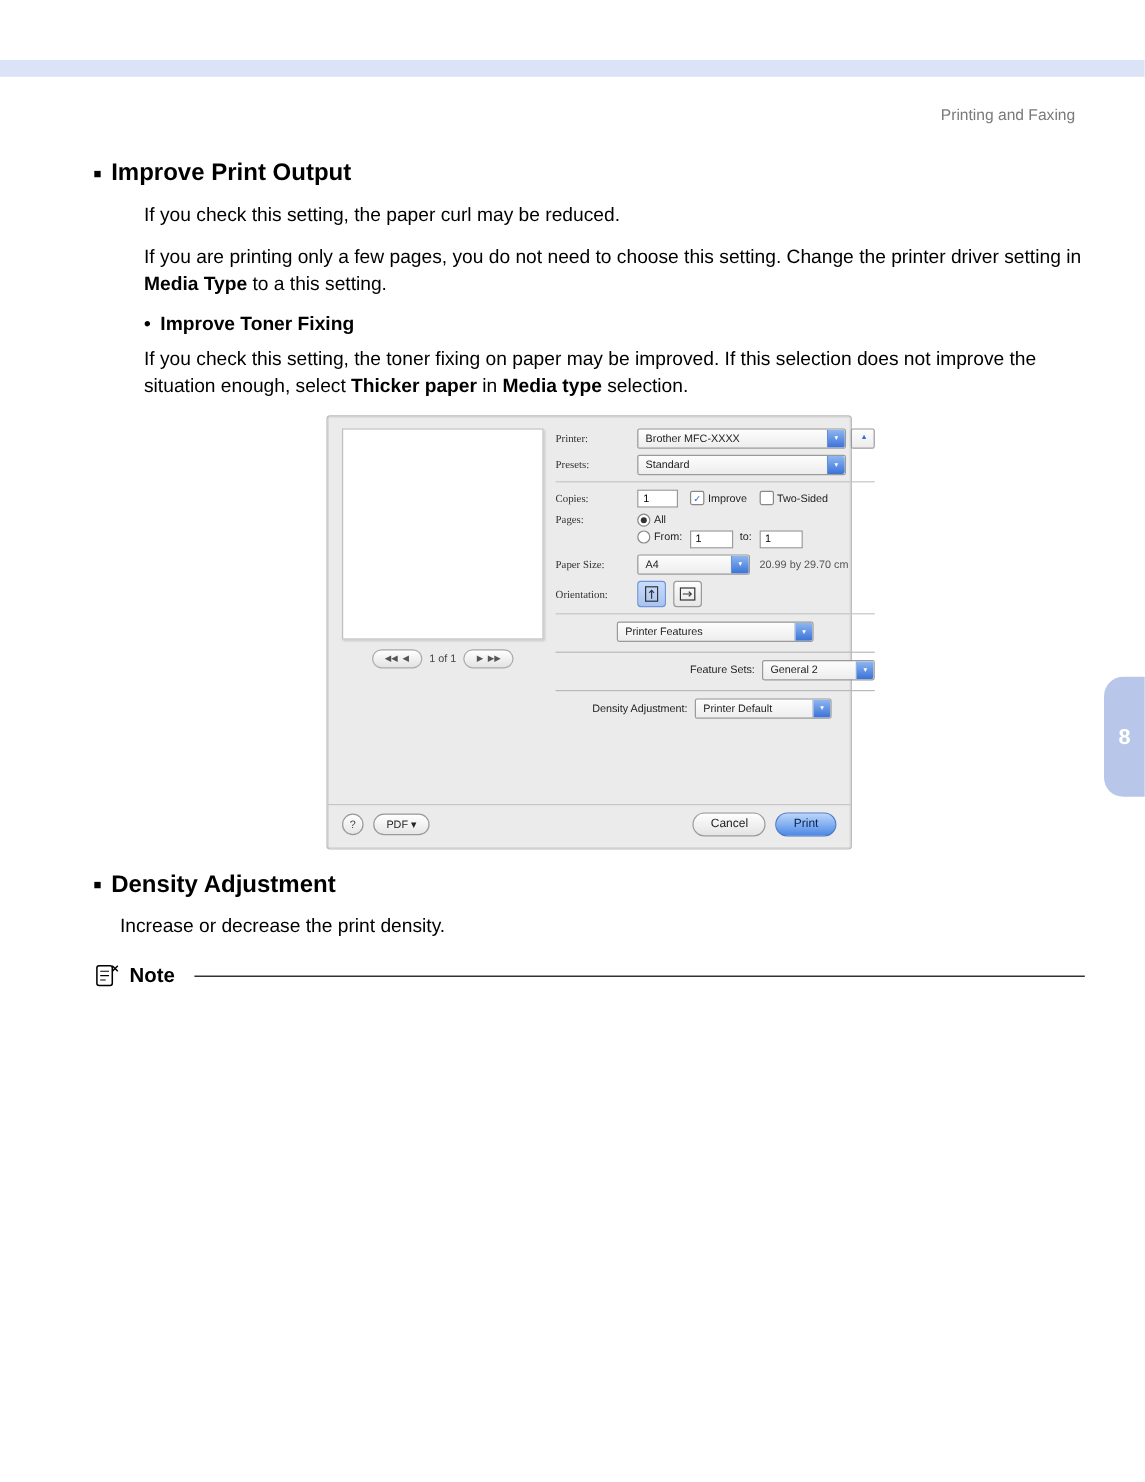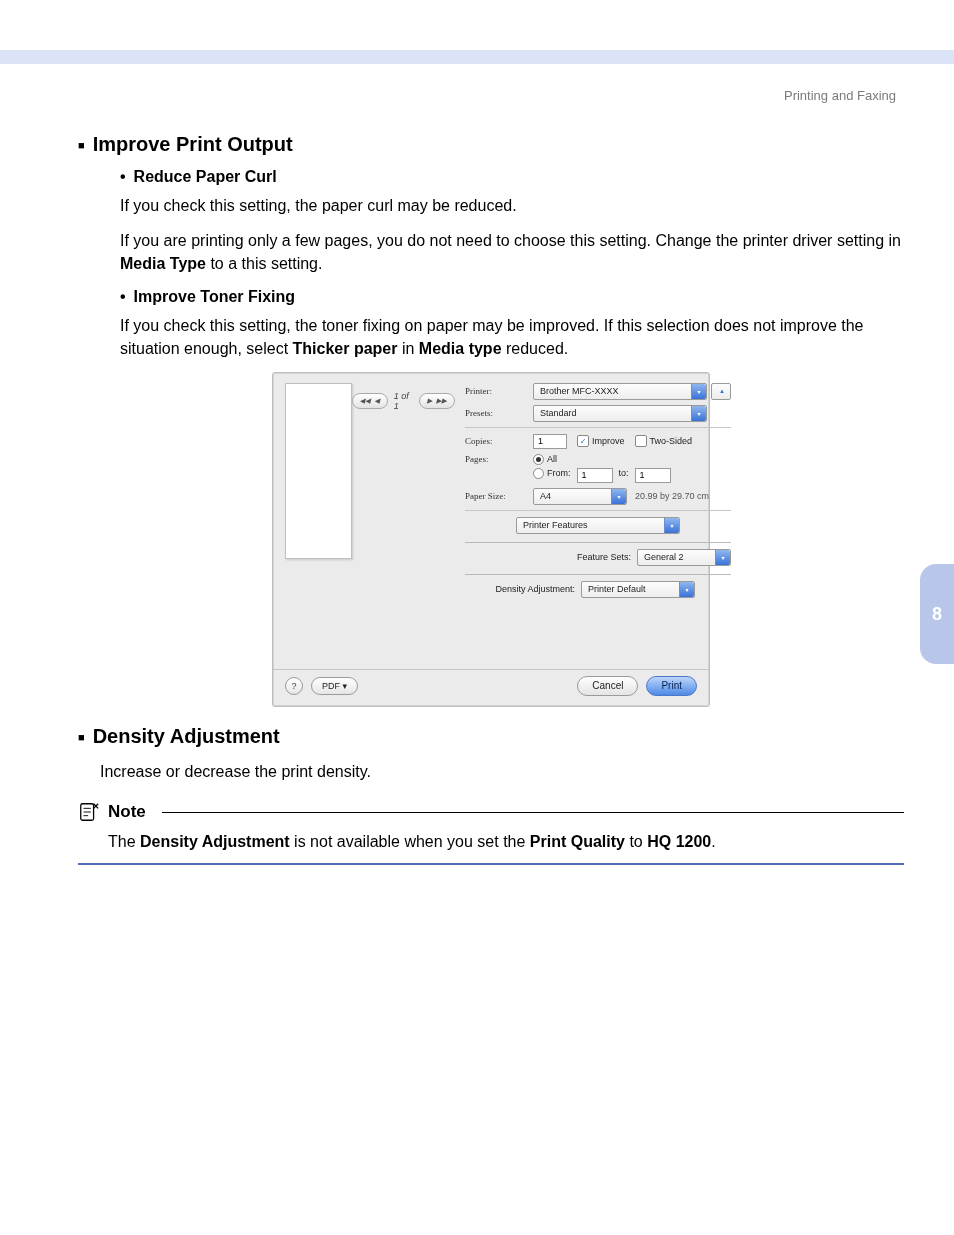--- a/index.html
+++ b/index.html
@@ -118,23 +118,22 @@
     box-shadow: 0 0 0 1px #d4d4d4 inset;
   }
   .dlg-body {
     display: flex;
     padding: 10px 12px 6px 12px;
     gap: 10px;
   }
   .preview-pane {
     width: 170px;
     display: flex;
-    flex-direction: row;
-    align-items: flex-start;
-    font-style: italic;
+    flex-direction: column;
+    align-items: center;
   }
   .preview-page {
     width: 166px;
     height: 174px;
     background: #fff;
     border: 1px solid #bfbfbf;
     box-shadow: 1px 1px 2px rgba(0,0,0,.15);
   }
   .preview-pager {
     margin-top: 8px;
@@ -289,29 +288,28 @@
 <body>
 
 <div class="topbar"></div>
 
 <div class="page">
 
   <div class="header-right">Printing and Faxing</div>
 
   <div class="h-bold sq-bullet">Improve Print Output</div>
 
-  <div class="sub-bold dot-bullet">Reduce Paper Curl</div>
   <p class="body-text">If you check this setting, the paper curl may be reduced.</p>
   <p class="body-text">
     <span>If you are printing only a few pages, you do not need to choose this setting. Change the printer driver setting in </span><b>Media Type</b><span> to a this setting.</span>
   </p>
 
   <div class="sub-bold dot-bullet">Improve Toner Fixing</div>
   <p class="body-text">
-    <span>If you check this setting, the toner fixing on paper may be improved. If this selection does not improve the situation enough, select </span><b>Thicker paper</b><span> in </span><b>Media type</b><span> reduced.</span>
+    <span>If you check this setting, the toner fixing on paper may be improved. If this selection does not improve the situation enough, select </span><b>Thicker paper</b><span> in </span><b>Media type</b><span> selection.</span>
   </p>
 
 
   <div class="dialog-wrap">
     <div class="dlg-body">
       <div class="preview-pane">
         <div class="preview-page"></div>
         <div class="preview-pager">
           <div class="pager-btn double">◀◀&nbsp;&nbsp;◀</div>
           <span class="pager-label">1 of 1</span>
@@ -375,20 +373,37 @@
 
         <div class="frow">
           <div class="flabel">Paper Size:</div>
           <div class="mac-select" style="width:70px">
             <span>A4</span>
               <span class="cap">▾</span>
           </div>
           <span style="margin-left:8px;color:#555">20.99 by 29.70 cm</span>
         </div>
 
+        <div class="frow">
+          <div class="flabel">Orientation:</div>
+          <span class="orient sel">
+            <svg width="12" height="14">
+                <rect x="1" y="1" width="10" height="12" fill="none" stroke="#333"></rect>
+                <line x1="6" y1="11" x2="6" y2="4" stroke="#333"></line>
+                <polyline points="4,6 6,4 8,6" fill="none" stroke="#333"></polyline>
+              </svg>
+          </span>
+          <span class="orient">
+            <svg width="14" height="12">
+                <rect x="1" y="1" width="12" height="10" fill="none" stroke="#333"></rect>
+                <line x1="3" y1="6" x2="10" y2="6" stroke="#333"></line>
+                <polyline points="8,4 10,6 8,8" fill="none" stroke="#333"></polyline>
+              </svg>
+          </span>
+        </div>
 
         <hr style="border:none;border-top:1px solid #c6c6c6;margin:4px 0 6px 0">
 
         <div class="frow" style="justify-content:center">
           <div class="mac-select" style="width:140px">
             <span>Printer Features</span>
               <span class="cap">▾</span>
           </div>
         </div>
 
@@ -449,22 +464,19 @@
             <rect x="3" y="3" width="14" height="18" rx="2" fill="none" stroke="#000" stroke-width="1.4"></rect>
             <path d="M17 3 L22 8 M22 3 L17 8" stroke="#000" stroke-width="1.4"></path>
             <line x1="6" y1="8" x2="14" y2="8" stroke="#000"></line>
             <line x1="6" y1="12" x2="14" y2="12" stroke="#000"></line>
             <line x1="6" y1="16" x2="11" y2="16" stroke="#000"></line>
           </svg>
       </span>
       <span class="note-title">Note</span>
       <span class="note-line"></span>
     </div>
-    <div class="note-body">
-      <span>The </span><b>Density Adjustment</b><span> is not available when you set the </span><b>Print Quality</b><span> to </span><b>HQ 1200</b><span>.</span>
-    </div>
   </div>
 
   <div class="side-tab">8</div>
 
   <div style="height:400px"></div>
 
 </div>
 
 </body></html>

